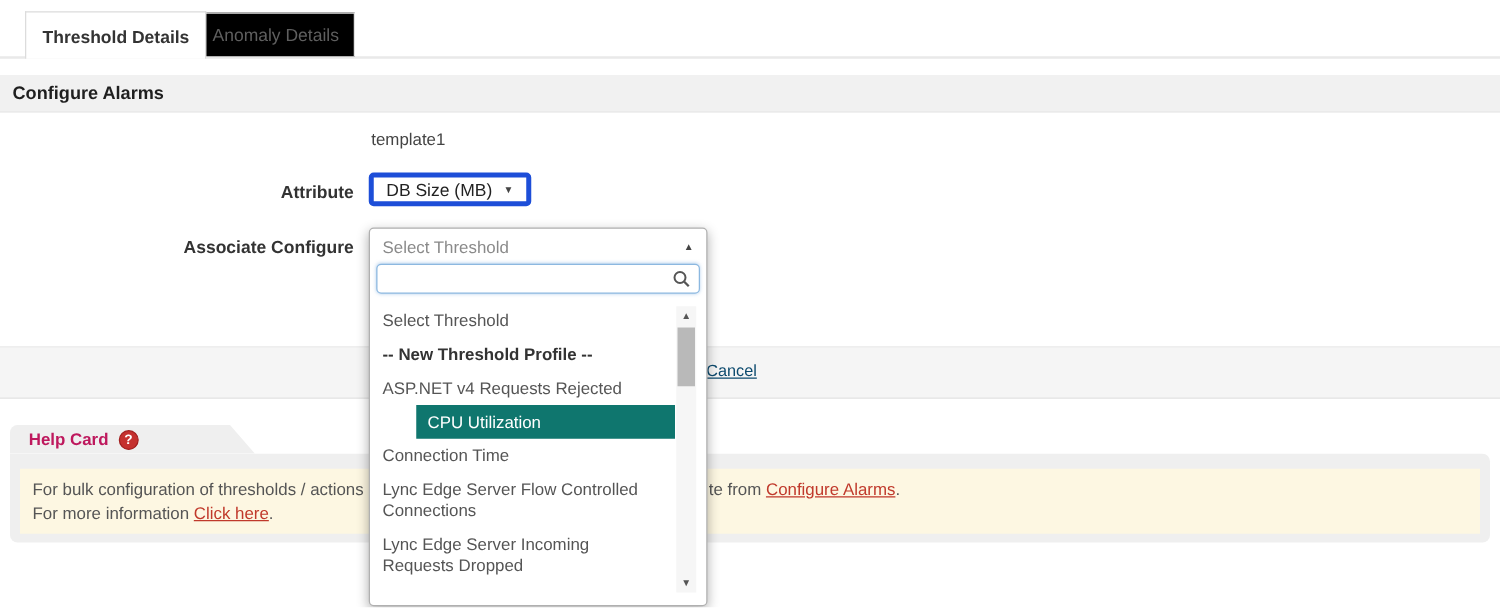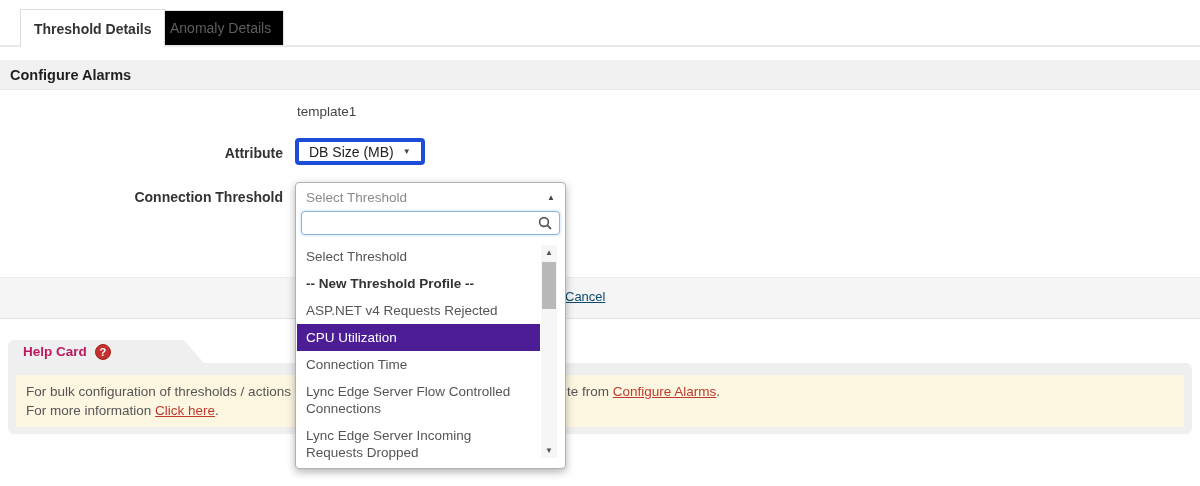--- a/index.html
+++ b/index.html
@@ -32,30 +32,30 @@
   .help-badge { width:16px; height:16px; border-radius:50%; background:#c5312f; border:1px solid #a32020; color:#fff; font-size:11px; font-weight:bold; display:flex; align-items:center; justify-content:center; }
   .help-body { position:absolute; left:8px; top:363px; width:1184px; height:71px; background:#efefef; border-radius:0 6px 6px 6px; }
   .help-yellow { position:absolute; left:8px; top:12px; right:8px; height:52px; background:#fdf7e2; }
   .help-text { position:absolute; font-size:13.5px; color:#555; white-space:nowrap; }
   .ht-l1a { left:10px; top:9px; }
   .ht-l1b { left:551px; top:9px; }
   .ht-l2  { left:10px; top:28px; }
   .red-link { color:#c0392b; text-decoration:underline; cursor:pointer; }
 
   
-  .combo { position:absolute; left:295px; top:182px; width:271px; background:#fff; border:1px solid #b0b0b0; border-radius:4px; box-shadow:0 3px 9px rgba(0,0,0,0.3); z-index:10; padding-bottom:2px; }
+  .combo { position:absolute; left:295px; top:182px; width:271px; background:#fff; border:1px solid #b0b0b0; border-radius:4px; box-shadow:0 3px 9px rgba(0,0,0,0.3); z-index:10; padding-bottom:18px; }
   .combo-header { height:28px; display:flex; align-items:center; justify-content:space-between; padding:0 10px; font-size:13.5px; color:#8a8a8a; cursor:pointer; }
   .combo-caret { font-size:8px; color:#444; }
   .combo-search-wrap { position:relative; padding:0 5px 4px; }
   .combo-search { width:100%; height:24px; border:1px solid #8cb8e0; border-radius:4px; outline:none; padding:0 26px 0 8px; font-size:13px; color:#333; box-shadow:0 0 3px rgba(120,170,220,0.55); font-family:inherit; }
   .search-icon { position:absolute; right:13px; top:5px; width:14px; height:14px; }
   .combo-list { margin:4px 25px 0 1px; }
   .combo-item { padding:5px 9px; font-size:13.5px; color:#555; line-height:17px; cursor:pointer; }
   .combo-item.bold { font-weight:bold; color:#333; }
-  .combo-item.highlight { background:#4c1d95; color:#fff; }
+  .combo-item.highlight { background:#0f766e; color:#fff;margin-left:36px; }
   .combo-scrollbar { position:absolute; right:8px; top:62px; bottom:10px; width:16px; background:#f6f6f6; }
   .sb-arrow { position:absolute; left:0; width:16px; text-align:center; font-size:8px; color:#555; cursor:pointer; }
   .sb-up { top:3px; }
   .sb-down { bottom:3px; }
   .sb-thumb { position:absolute; left:1px; top:17px; width:14px; height:47px; background:#b9b9b9; cursor:grab; }
 </style>
 </head>
 <body>
 
 <div class="page">
@@ -75,21 +75,21 @@
   </div>
 
   <div class="fvalue" style="top:104px;">template1</div>
 
   <div class="flabel" style="top:145px;">Attribute</div>
   <div class="select-box">
     <span>DB Size (MB)</span>
     <span class="select-caret">▼</span>
   </div>
 
-  <div class="flabel" style="top:189px;">Connection Threshold</div>
+  <div class="flabel" style="top:189px;">Associate Configure</div>
 
   <div class="action-bar"></div>
   <a class="cancel-link">Cancel</a>
 
   <div class="help-tab">
     <span class="help-title">Help Card</span>
     <span class="help-badge">?</span>
   </div>
   <div class="help-body">
     <div class="help-yellow">

